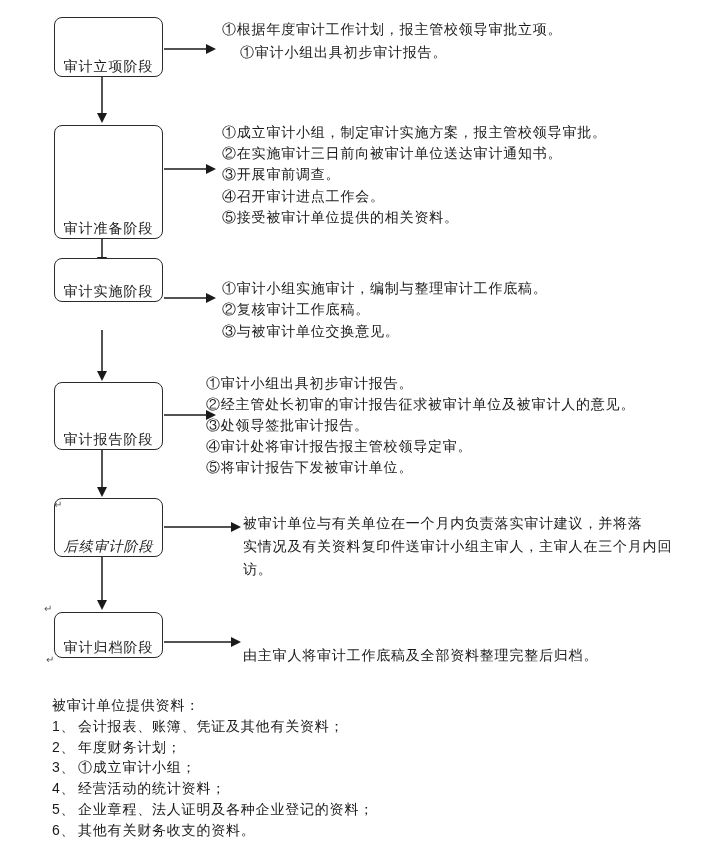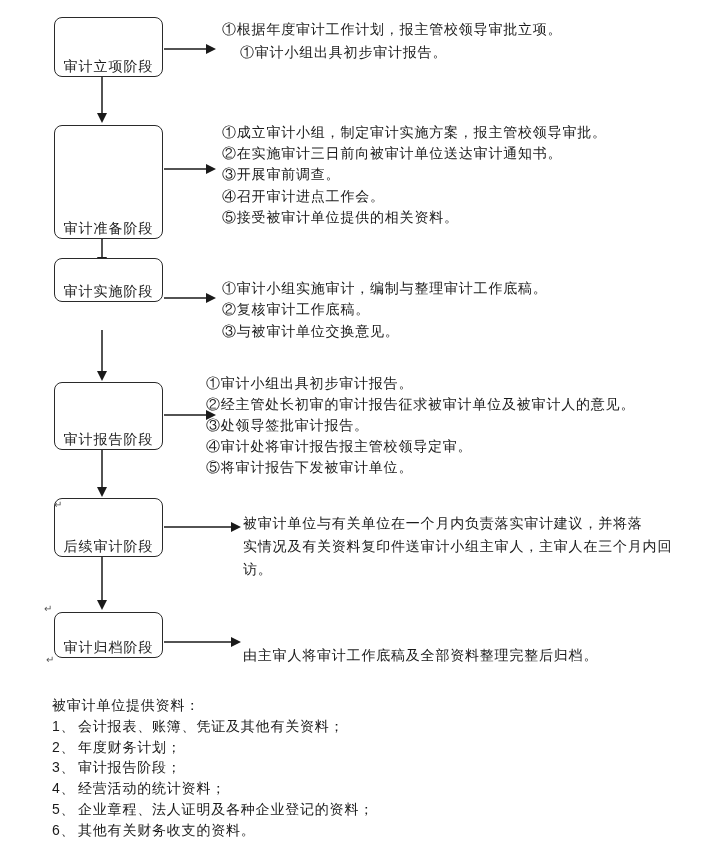--- a/index.html
+++ b/index.html
@@ -118,21 +118,21 @@
   </div>
   <div class="stage-box" style="top:125px;height:114px;">
     <span class="stage-label">审计准备阶段</span>
   </div>
   <div class="stage-box" style="top:258px;height:44px;">
     <span class="stage-label">审计实施阶段</span>
   </div>
   <div class="stage-box" style="top:382px;height:68px;">
     <span class="stage-label">审计报告阶段</span>
   </div>
-  <div class="stage-box" style="top:498px;height:59px;">
+  <div class="stage-box" style="top:498px;height:59px;font-style:italic;">
     <span class="stage-label">后续审计阶段</span>
   </div>
   <div class="stage-box" style="top:612px;height:46px;">
     <span class="stage-label">审计归档阶段</span>
   </div>
 
   <span class="paragraph-mark" style="left:54px;top:500px;">↵</span>
   <span class="paragraph-mark" style="left:44px;top:604px;">↵</span>
   <span class="paragraph-mark" style="left:46px;top:655px;">↵</span>
 
@@ -178,21 +178,21 @@
     <div class="material-item">
       <span class="material-num">1、</span>
       <span class="material-text">会计报表、账簿、凭证及其他有关资料；</span>
     </div>
     <div class="material-item">
       <span class="material-num">2、</span>
       <span class="material-text">年度财务计划；</span>
     </div>
     <div class="material-item">
       <span class="material-num">3、</span>
-      <span class="material-text">审计报告阶段；</span>
+      <span class="material-text">①成立审计小组；</span>
     </div>
     <div class="material-item">
       <span class="material-num">4、</span>
       <span class="material-text">经营活动的统计资料；</span>
     </div>
     <div class="material-item">
       <span class="material-num">5、</span>
       <span class="material-text">企业章程、法人证明及各种企业登记的资料；</span>
     </div>
     <div class="material-item">

